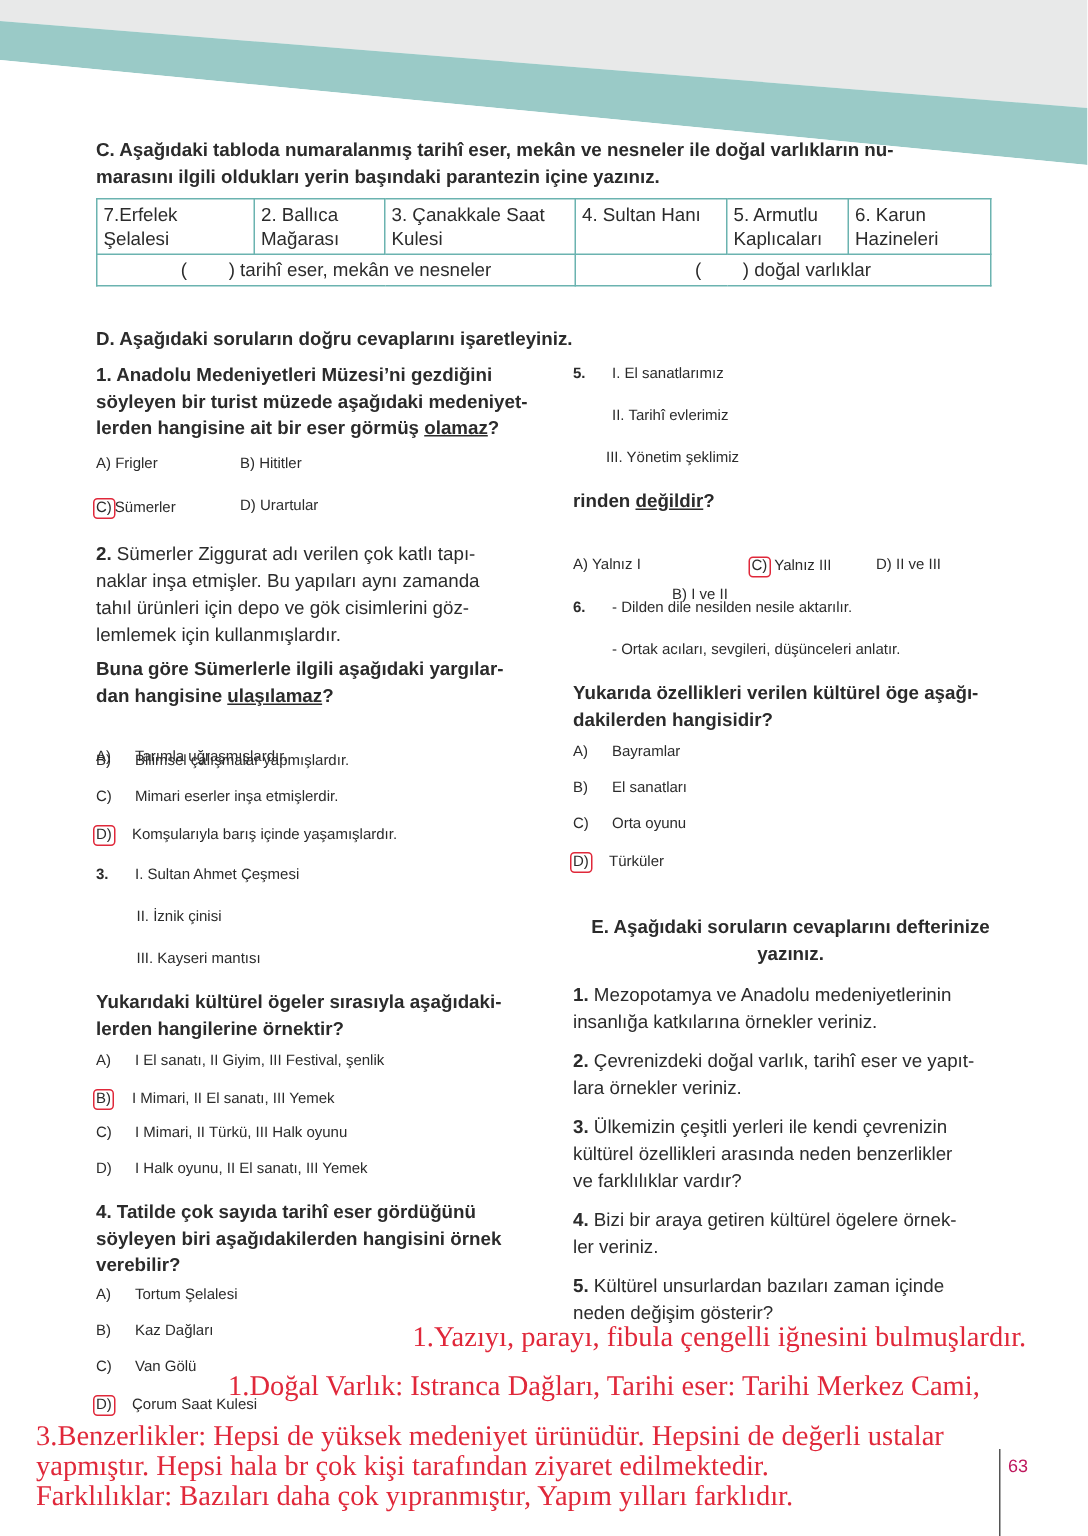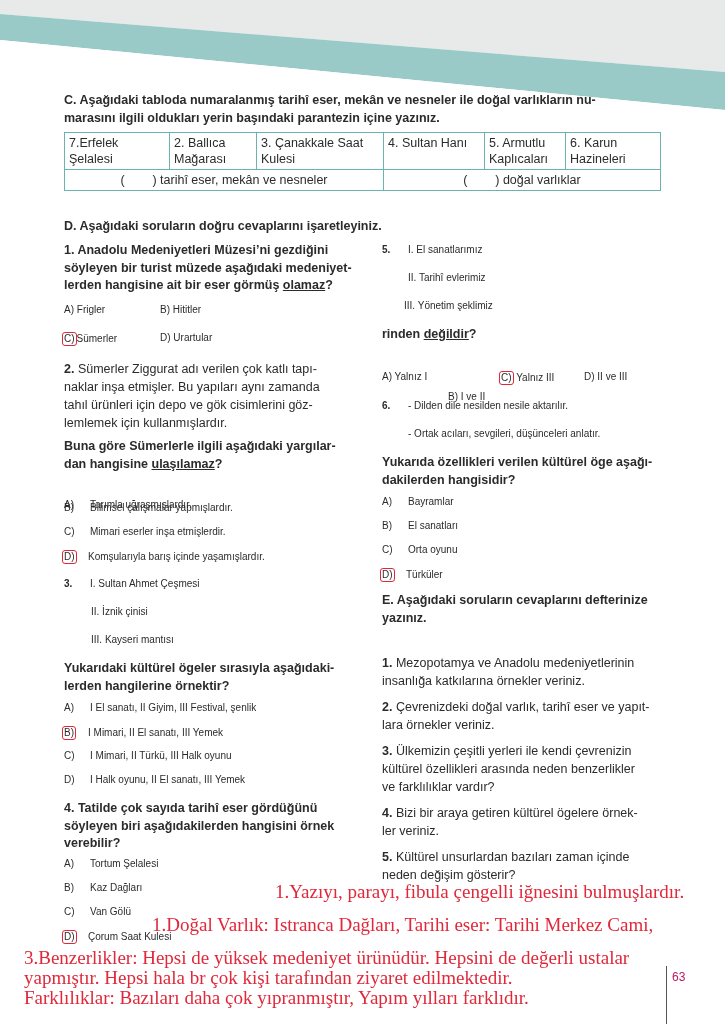--- a/index.html
+++ b/index.html
@@ -116,21 +116,21 @@
 <div class="opt" style="left:408px;top:428px;">- Ortak acıları, sevgileri, düşünceleri anlatır.</div>
 <div class="abs tb" style="left:382px;top:454px;width:290px;">
   <div>Yukarıda özellikleri verilen kültürel öge aşağı-</div>
   <div>dakilerden hangisidir?</div>
 </div>
 <div class="opt" style="left:382px;top:496px;"><span class="l">A)</span><span>Bayramlar</span></div>
 <div class="opt" style="left:382px;top:520px;"><span class="l">B)</span><span>El sanatları</span></div>
 <div class="opt" style="left:382px;top:544px;"><span class="l">C)</span><span>Orta oyunu</span></div>
 <div class="opt" style="left:380px;top:568px;"><span class="l"><span class="mark">D)</span></span><span>Türküler</span></div>
 
-<div class="abs tb" style="left:382px;top:592px;width:290px;">
+<div class="abs tb" style="left:382px;top:610px;width:290px;text-align:center;">
   <div>E. Aşağıdaki soruların cevaplarını defterinize</div>
   <div>yazınız.</div>
 </div>
 <div class="abs t" style="left:382px;top:654px;width:290px;">
   <div><b>1.</b><span> Mezopotamya ve Anadolu medeniyetlerinin</span></div>
   <div>insanlığa katkılarına örnekler veriniz.</div>
 </div>
 <div class="abs t" style="left:382px;top:698px;width:290px;">
   <div><b>2.</b><span> Çevrenizdeki doğal varlık, tarihî eser ve yapıt-</span></div>
   <div>lara örnekler veriniz.</div>

